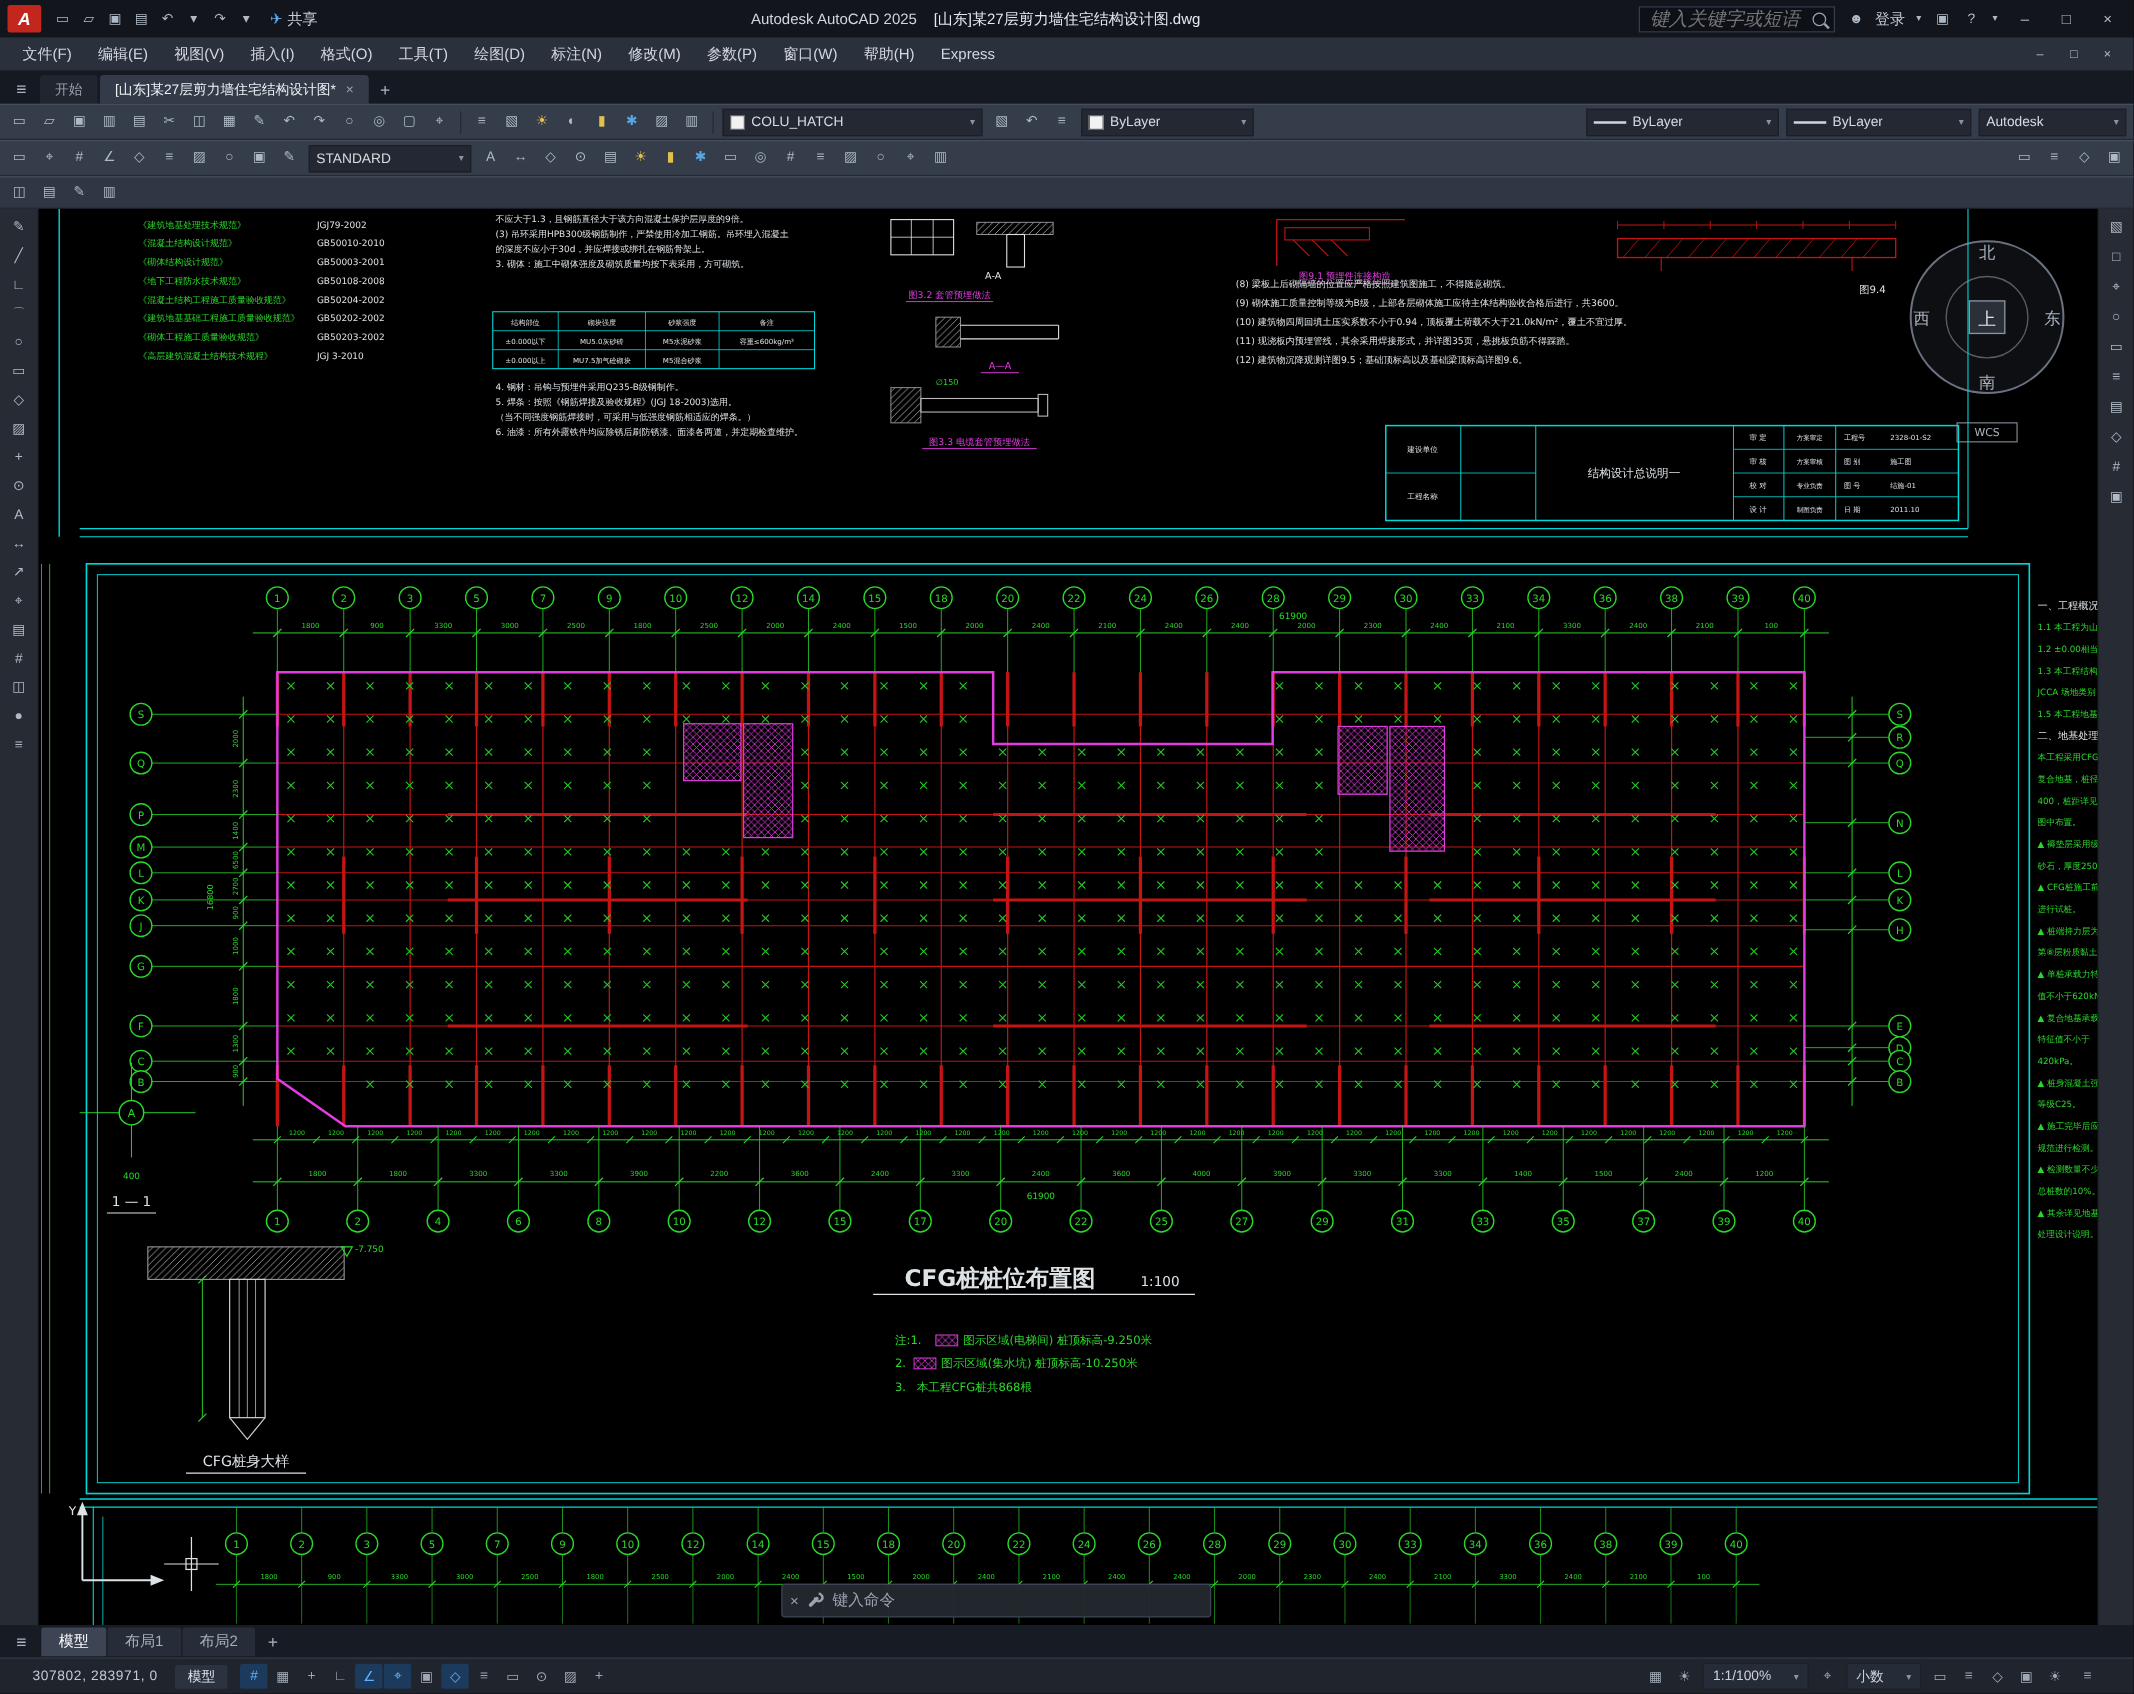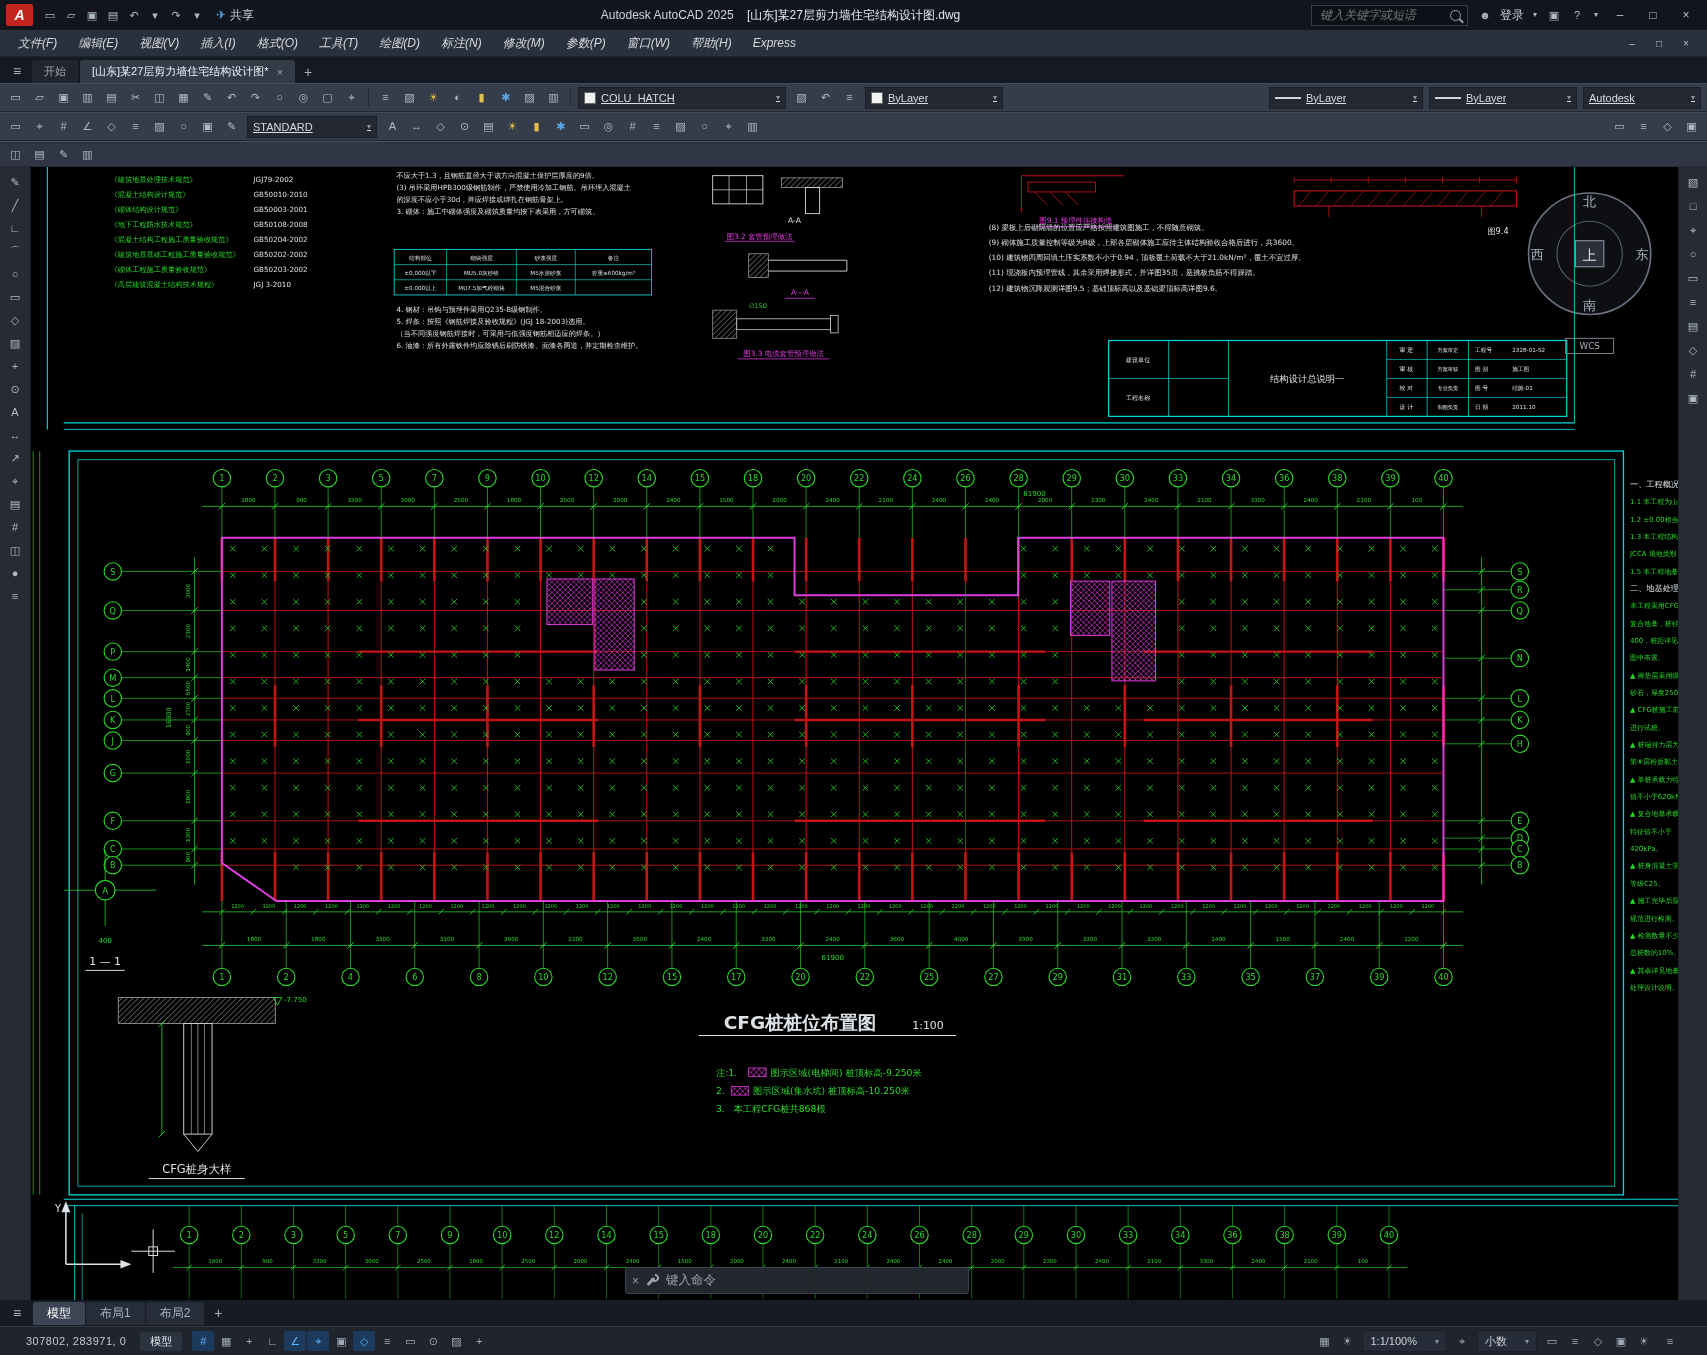--- a/index.html
+++ b/index.html
@@ -15,46 +15,46 @@
   .ticon{min-width:20px;height:20px;display:inline-flex;align-items:center;justify-content:center;
          color:#aeb9c5;font-size:11px;line-height:1;}
   .ticon.sm{min-width:12px;font-size:8px;}
   .share{display:flex;align-items:center;gap:4px;color:#c6cdd6;font-size:12px;margin-left:6px;}
   .shicon{color:#58a6e8;font-size:12px;}
   .title-center{color:#cfd6df;font-size:12px;white-space:nowrap;}
   .title-center .doc{margin-left:10px;color:#e3e8ee;}
   .search{display:flex;align-items:center;background:#0d1117;border:1px solid #333d4d;height:19px;
           padding:0 6px;margin:0 4px;}
   .search input{background:transparent;border:none;outline:none;color:#8a93a0;font-style:italic;
-          font-size:12px;width:128px;font-family:inherit;}
+          font-size:15px;width:128px;font-family:inherit;}
   .mag{position:relative;width:9px;height:9px;border:1.5px solid #98a2ad;border-radius:50%;display:inline-block;}
   .mag::after{content:"";position:absolute;width:5px;height:1.5px;background:#98a2ad;transform:rotate(45deg);right:-4px;bottom:-2px;}
   .login{color:#c6cdd6;margin:1px 2px;}
   .winbtn{width:30px;height:24px;display:flex;align-items:center;justify-content:center;color:#b6bfc9;font-size:12px;}
   
-  .menubar{height:26px;flex:0 0 26px;background:#2b313c;display:flex;align-items:center;padding:0 8px;border-bottom:1px solid #1d222b;font-style:italic;}
+  .menubar{height:26px;flex:0 0 26px;background:#2b313c;display:flex;align-items:center;padding:0 8px;border-bottom:1px solid #1d222b;}
   .menu-item{padding:0 10px;line-height:26px;color:#d2d8e0;font-size:12px;cursor:default;}
   .menubar .winbtn{height:20px;width:26px;font-size:10px;}
   
   .filetabs{height:26px;flex:0 0 26px;background:#151922;display:flex;align-items:flex-end;padding-left:4px;gap:2px;}
   .hamb{width:26px;height:24px;display:flex;align-items:center;justify-content:center;color:#aab3bf;font-size:14px;}
   .ftab{height:23px;display:flex;align-items:center;padding:0 12px;background:#20252f;color:#9aa3af;
         font-size:11px;border-top-left-radius:3px;border-top-right-radius:3px;gap:8px;}
   .ftab.active{background:#333b49;color:#eef1f5;}
   .tclose{color:#9aa3af;font-size:11px;}
   .addtab{width:22px;height:22px;display:flex;align-items:center;justify-content:center;color:#aab3bf;font-size:14px;}
   
   .toolbar{height:27px;flex:0 0 27px;background:#363d4a;border-top:1px solid #454d5d;border-bottom:1px solid #232833;
            display:flex;align-items:center;padding:0 4px;gap:2px;}
   .toolbar.t3{height:24px;flex:0 0 24px;background:#303644;}
   .toolbar .ticon{width:21px;height:21px;border:1px solid transparent;border-radius:2px;font-size:11px;}
   .c-y{color:#e3c04d;} .c-b{color:#5aa7e8;}
   .sep{width:1px;height:18px;background:#252b36;margin:0 3px;}
   .dd{height:20px;background:#232833;border:1px solid #1a1f29;display:flex;align-items:center;
-      font-size:11px;color:#d7dce3;padding:0 5px;gap:5px;margin:0 2px;text-decoration:underline;}
+      font-size:11px;color:#d7dce3;padding:0 5px;gap:5px;margin:0 2px;}
   .ddt{white-space:nowrap;overflow:hidden;}
   .caret{color:#8a94a2;font-size:8px;margin-left:auto;}
   .swatch{width:10px;height:10px;background:#f2f2f2;border:1px solid #666;flex:0 0 10px;}
   .lsample{width:26px;height:2px;background:#cfd6df;flex:0 0 26px;}
   
   .main{flex:1;display:flex;min-height:0;}
   .sidetools{width:30px;flex:0 0 30px;background:#262b34;display:flex;flex-direction:column;align-items:center;
              padding-top:5px;gap:3px;border-right:1px solid #1b1f27;}
   .righttools{width:28px;flex:0 0 28px;background:#262b34;display:flex;flex-direction:column;align-items:center;
              padding-top:5px;gap:4px;border-left:1px solid #1b1f27;}

